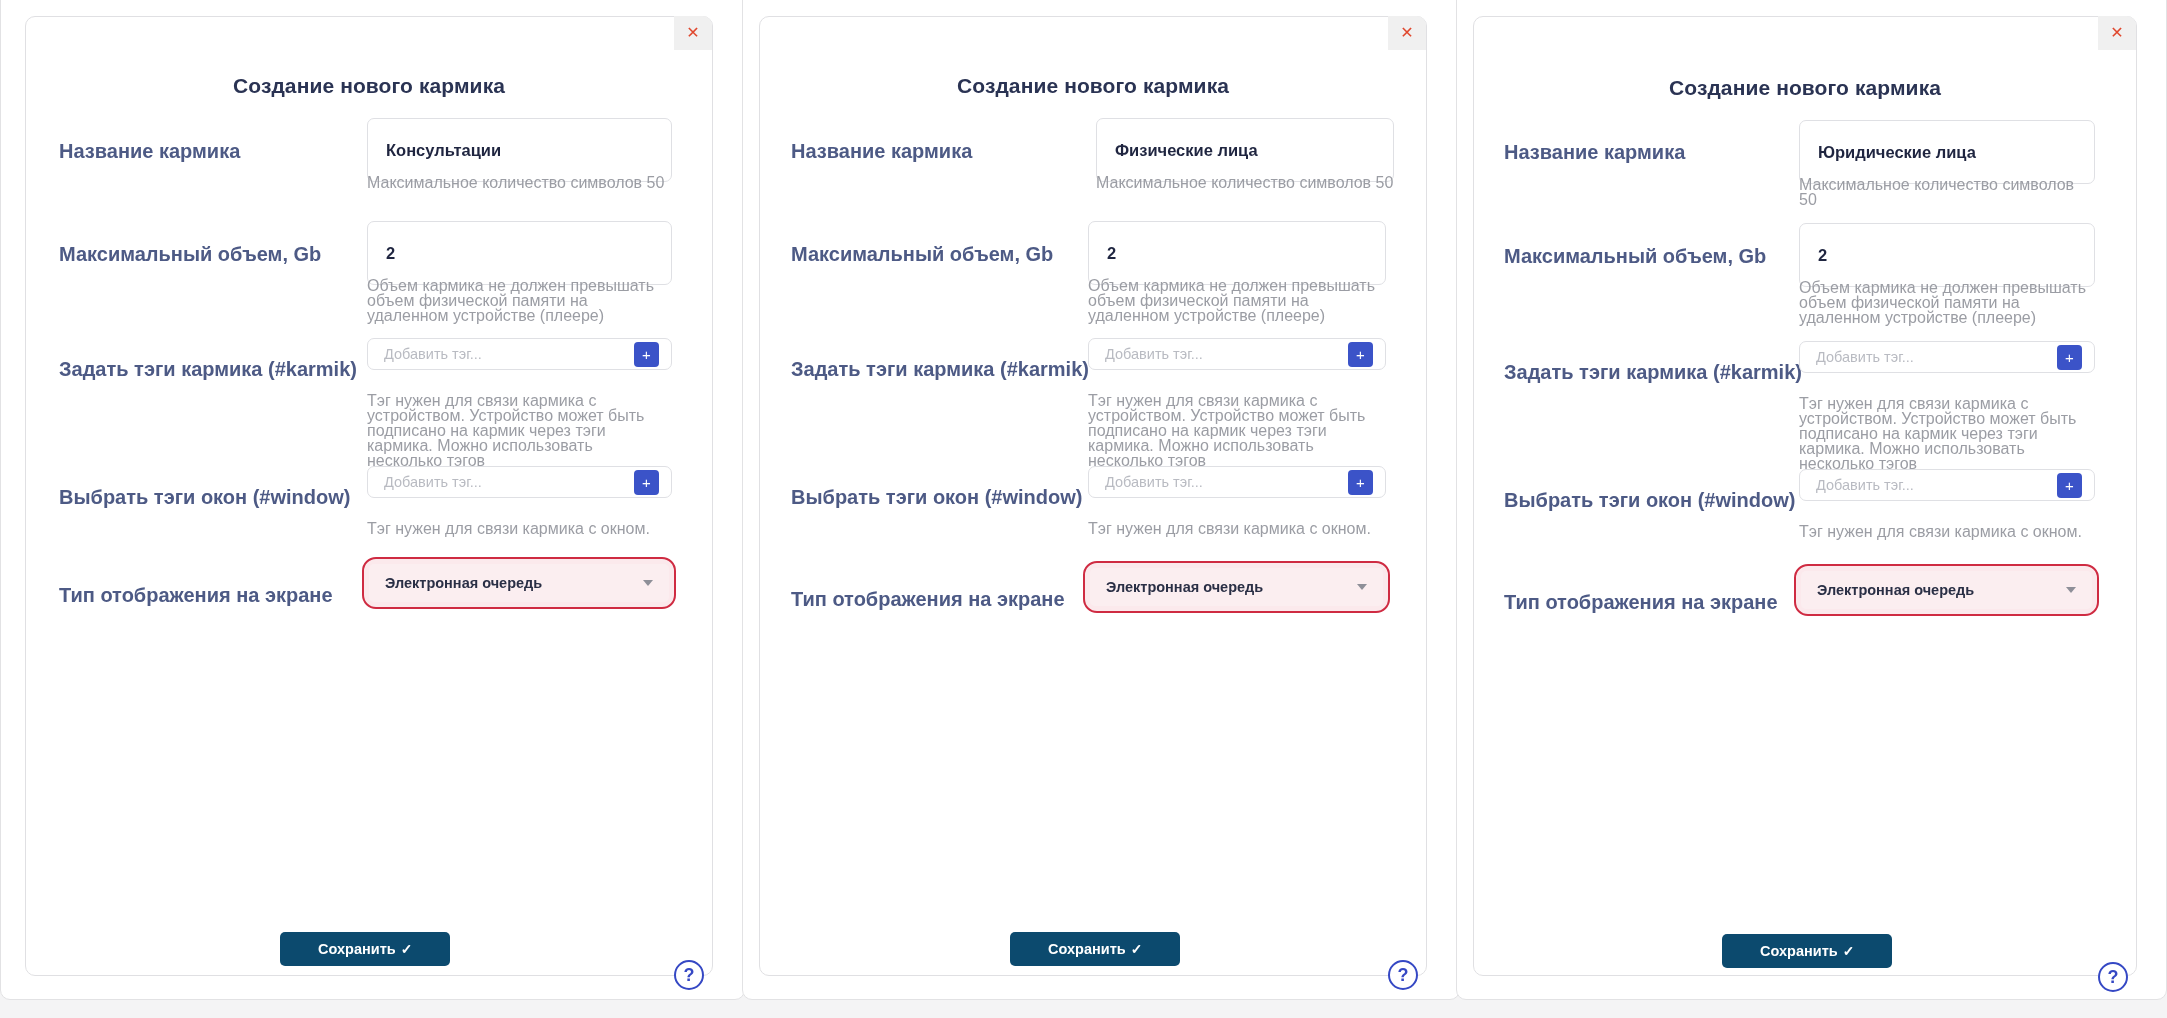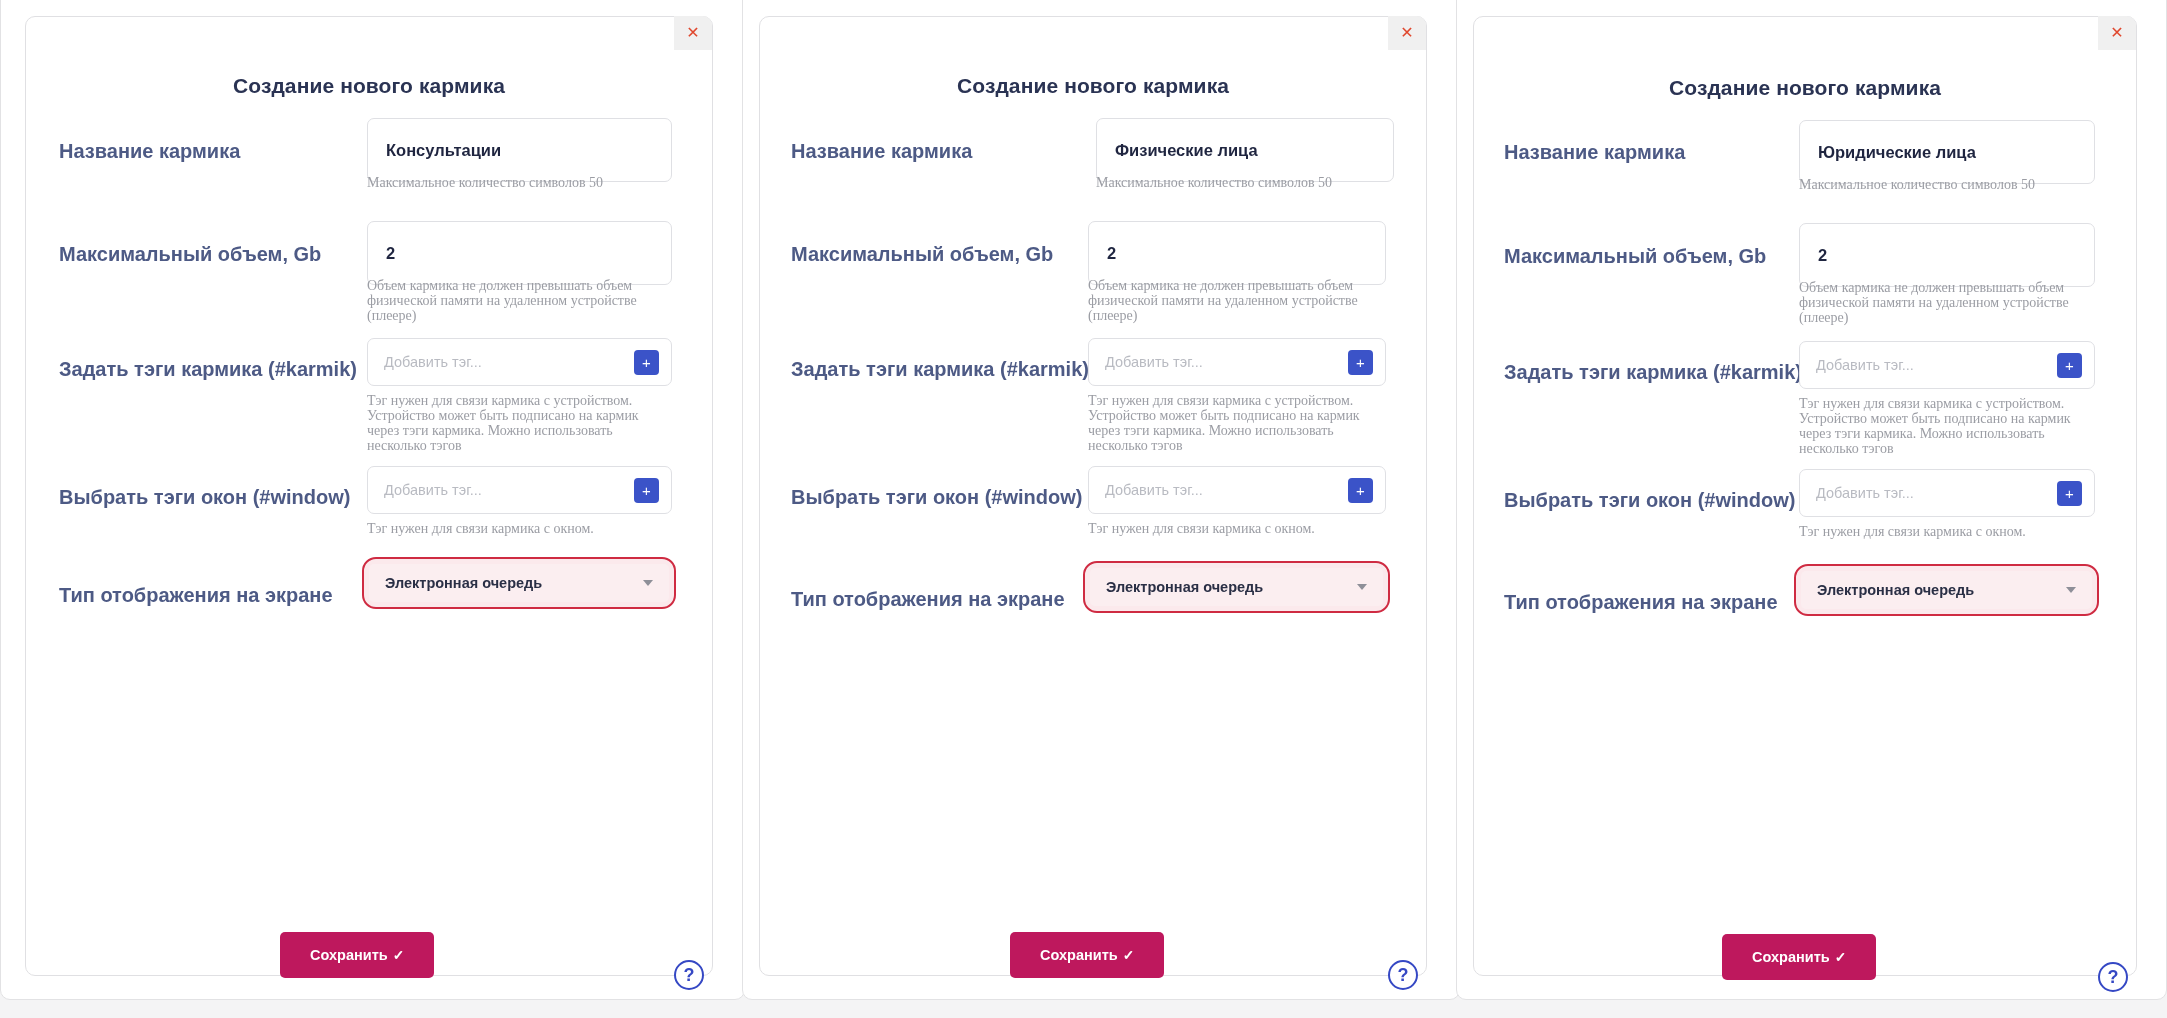--- a/index.html
+++ b/index.html
@@ -97,32 +97,31 @@
     font-size: 16.5px;
     font-weight: bold;
     font-family: "Liberation Sans", sans-serif;
     outline: none;
   }
   .text-input::placeholder { color: #b6b8bf; font-weight: normal; }
 
   .hint {
     position: absolute;
     color: #9b9da4;
-    font-size: 14px;
+    font-size: 16px;
     line-height: 15px;
     font-weight: normal;
     width: 100%;
-    font-family: Liberation Serif, serif;
   }
 
   
   .tag-wrap {
     position: relative;
     width: 100%;
-    height: 48px;
+    height: 32px;
     border: 1px solid #dfe0e4;
     border-radius: 7px;
     background: #fff;
     display: flex;
     align-items: center;
   }
   .tag-input {
     flex: 1;
     border: none;
     outline: none;
@@ -180,34 +179,34 @@
     right: 16px;
     width: 0; height: 0;
     border-left: 5px solid transparent;
     border-right: 5px solid transparent;
     border-top: 6px solid #8e8f98;
   }
 
   
   .save-btn {
     position: absolute;
-    height: 46px;
-    background: #be185d;
+    height: 34px;
+    background: #0c4a6e;
     border: none;
     border-radius: 5px;
     color: #ffffff;
     font-size: 14.5px;
     font-weight: bold;
     cursor: pointer;
     font-family: "Liberation Sans", sans-serif;
     display: flex;
     align-items: center;
     justify-content: center;
     gap: 5px;
-    padding: 0 30px;
+    padding: 0 38px;
   }
   .check-glyph { font-size: 14px; line-height: 1; }
 
   
   .help-btn {
     position: absolute;
     width: 30px;
     height: 30px;
     border-radius: 50%;
     border: 2.5px solid #3548c4;

